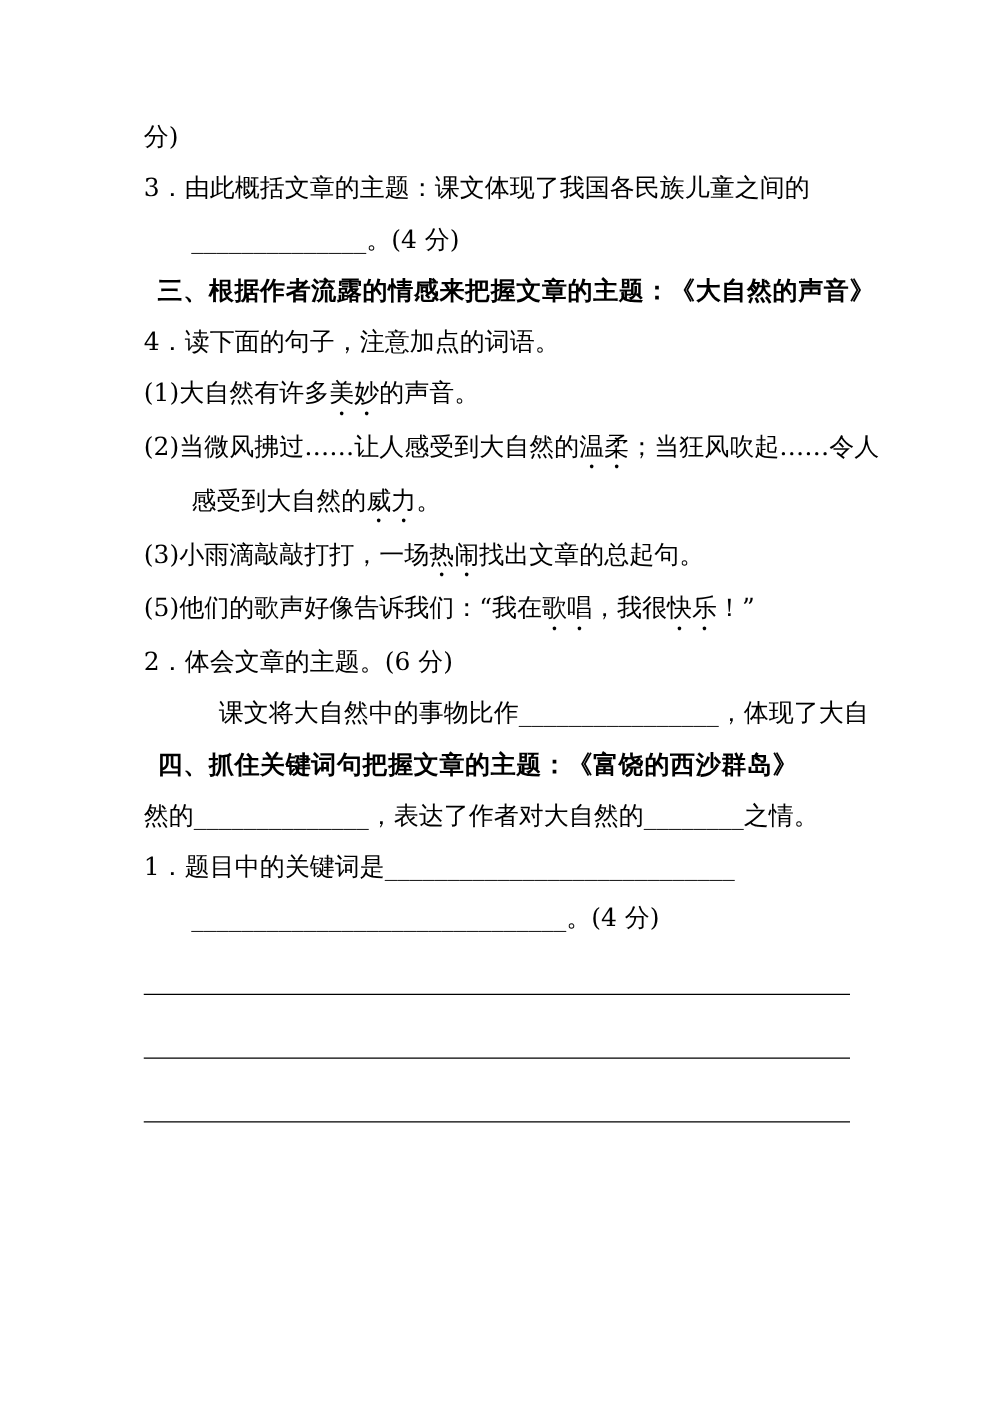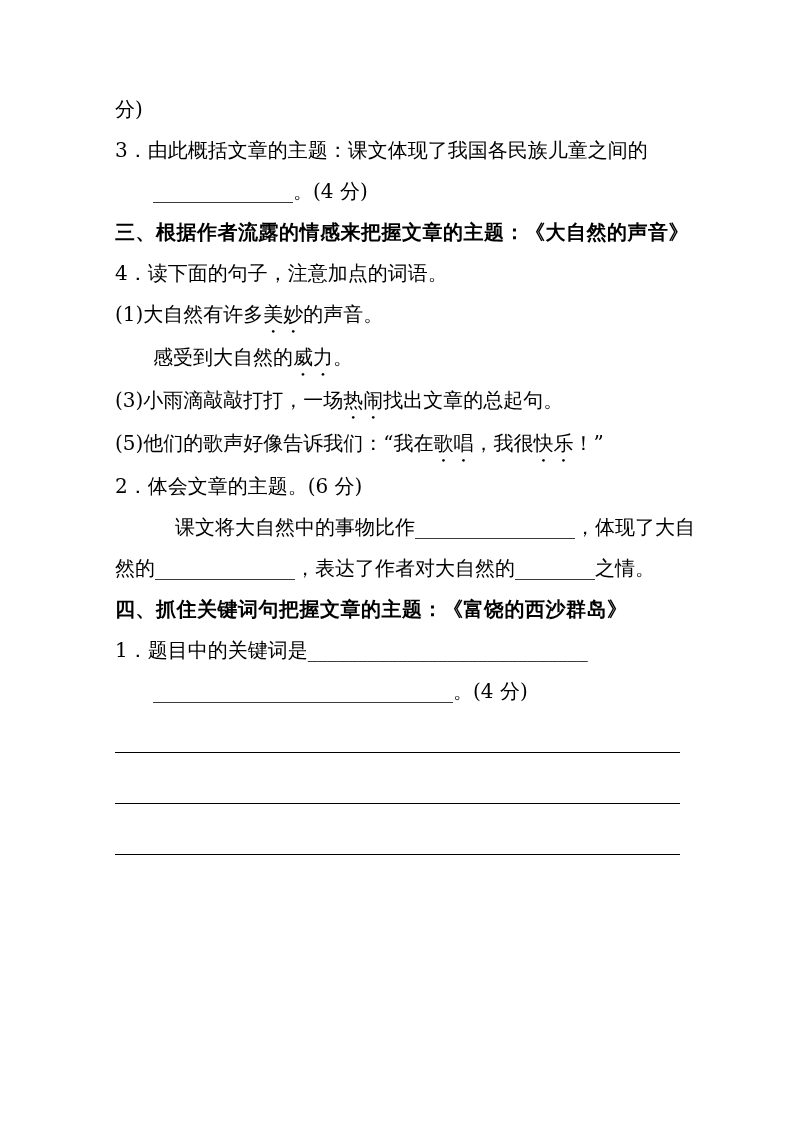--- a/index.html
+++ b/index.html
@@ -22,20 +22,21 @@
     font-size: 20px;
     line-height: 41px;
     min-height: 41px;
     white-space: nowrap;
   }
   .para { font-weight: normal; }
   .heading {
     font-family: "DejaVu Sans", "Liberation Sans", sans-serif;
     font-weight: bold;
     letter-spacing: 0.5px;
+    margin-left: 11px;
   }
   .indent-hang { padding-left: 38px; }
   .indent-first { text-indent: 60px; }
   .rule {
     height: 40px;
     border-bottom: 1px solid #000000;
     margin-bottom: 10px;
   }
   .emph {
     -webkit-text-emphasis: filled dot #000;
@@ -47,25 +48,26 @@
 </head>
 <body>
 
 <div class="page">
     <div class="block para"><span class="">分)</span></div>
     <div class="block para"><span class="">3．由此概括文章的主题：课文体现了我国各民族儿童之间的</span></div>
     <div class="block para indent-hang"><span class="">______________。(4 分)</span></div>
     <div class="block heading"><span class="">三、根据作者流露的情感来把握文章的主题：《大自然的声音》</span></div>
     <div class="block para"><span class="">4．读下面的句子，注意加点的词语。</span></div>
     <div class="block para"><span class="">(1)大自然有许多</span><span class="emph">美妙</span><span class="">的声音。</span></div>
+    <div class="block para"><span class="">(2)当微风拂过……让人感受到大自然的</span><span class="emph">温柔</span><span class="">；当狂风吹起……令人</span></div>
     <div class="block para indent-hang"><span class="">感受到大自然的</span><span class="emph">威力</span><span class="">。</span></div>
     <div class="block para"><span class="">(3)小雨滴敲敲打打，一场</span><span class="emph">热闹</span><span class="">找出文章的总起句。</span></div>
     <div class="block para"><span class="">(5)他们的歌声好像告诉我们：“我在</span><span class="emph">歌唱</span><span class="">，我很</span><span class="emph">快乐</span><span class="">！”</span></div>
     <div class="block para"><span class="">2．体会文章的主题。(6 分)</span></div>
     <div class="block para indent-first"><span class="">课文将大自然中的事物比作________________，体现了大自</span></div>
+    <div class="block heading"><span class="">四、抓住关键词句把握文章的主题：《富饶的西沙群岛》</span></div>
     <div class="block para"><span class="">然的______________，表达了作者对大自然的________之情。</span></div>
-    <div class="block heading"><span class="">四、抓住关键词句把握文章的主题：《富饶的西沙群岛》</span></div>
     <div class="block para"><span class="">1．题目中的关键词是____________________________</span></div>
     <div class="block para indent-hang"><span class="">______________________________。(4 分)</span></div>
     <div class="block rule"></div>
     <div class="block rule"></div>
     <div class="block rule"></div>
   </div>
 
 </body></html>

